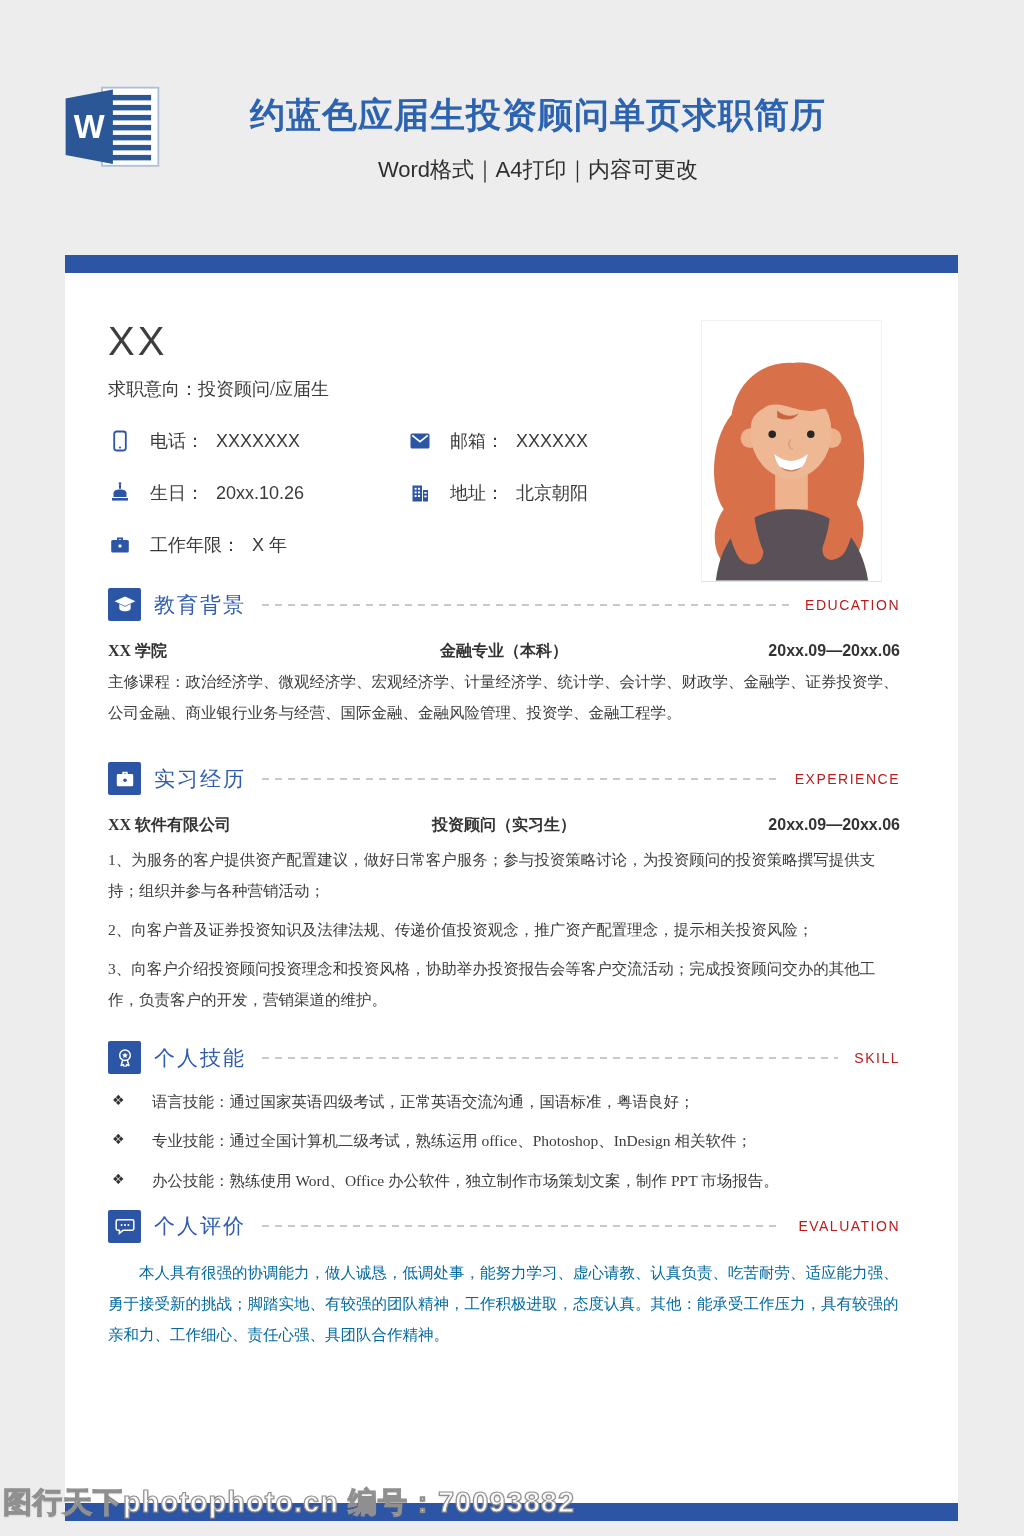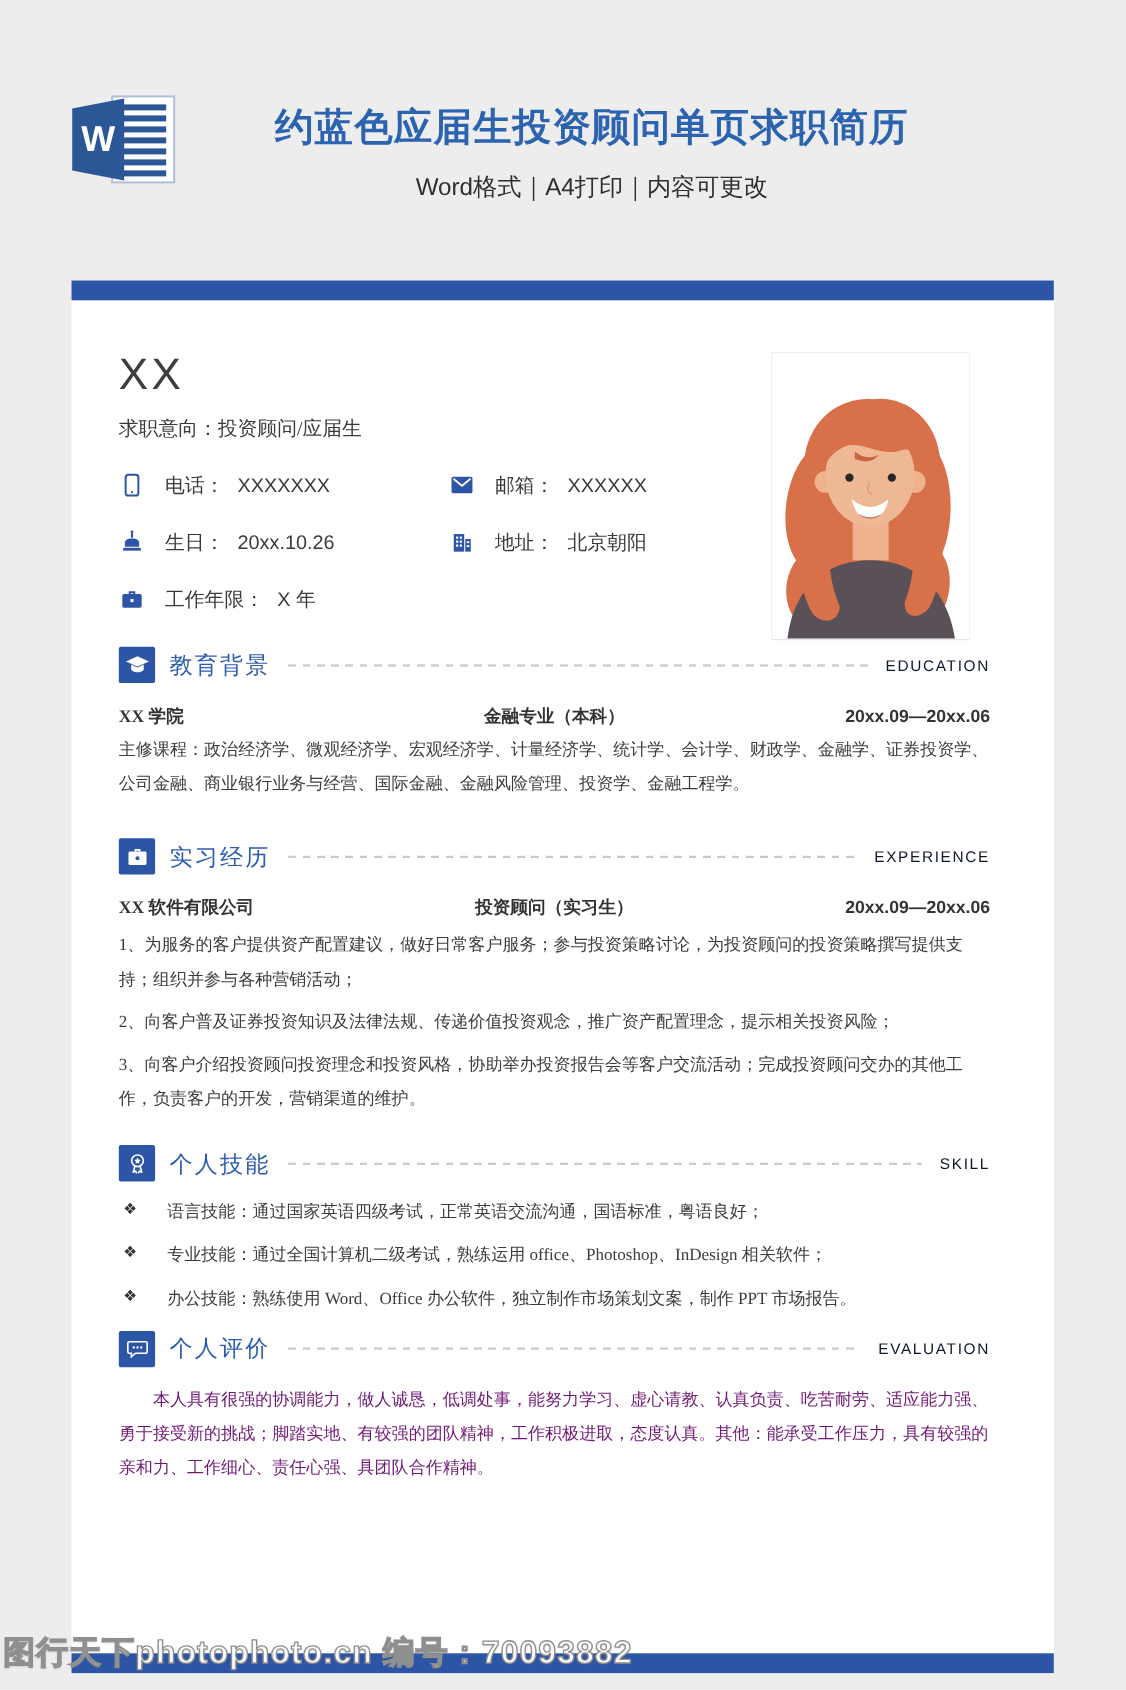--- a/index.html
+++ b/index.html
@@ -67,37 +67,37 @@
   .sec-head.edu { margin-top:30px; }
   .sec-head.exp { margin-top:34px; }
   .sec-head.skill { margin-top:26px;justify-content:center; }
   .sec-head.eval { margin-top:18px; }
   .sec-icon { width:33px; height:33px; background:#2d55a5; border-radius:2px;
     display:flex; align-items:center; justify-content:center; flex:0 0 auto; }
   .sec-icon svg { width:24px; height:24px; }
   .sec-title { margin-left:13px; font-size:21px; color:#2e5cb0; letter-spacing:2px; white-space:nowrap; }
   .sec-dash { flex:1; height:2px; margin:0 16px;
     background:repeating-linear-gradient(90deg,#c9c9c9 0 7px,transparent 7px 13px); }
-  .sec-en { font-family:"Liberation Sans", sans-serif; font-size:14px; color:#0f172a;
+  .sec-en { font-family:"Liberation Sans", sans-serif; font-size:14px; color:#b91c1c;
     letter-spacing:1.5px; white-space:nowrap; }
 
   
   .entry { display:grid; grid-template-columns:1fr auto 1fr; align-items:baseline;
     margin-top:20px; font-weight:bold; font-size:16px; color:#333; }
   .entry .e-right { justify-self:end; font-family:"Liberation Sans", sans-serif; }
   .entry .e-left .cn, .entry .e-mid { font-family:"Liberation Serif", serif; }
 
   .para { margin-top:4px; font-size:15.5px; line-height:2.0; color:#3c3c3c; }
   .exp-item { margin-top:8px; font-size:15.5px; line-height:2.0; color:#3c3c3c; }
 
   .skill-list { margin-top:12px; }
   .skill-item { display:flex; margin-top:16px; font-size:15.5px; line-height:1.5; color:#3c3c3c; }
   .skill-item .bullet { width:22px; margin-left:4px; margin-right:18px; color:#333; font-size:14px; flex:0 0 auto; }
 
-  .eval-para { margin-top:14px; font-size:15.5px; line-height:2.0; color:#701a75; text-indent:2em; }
+  .eval-para { margin-top:14px; font-size:15.5px; line-height:2.0; color:#0369a1; text-indent:2em; }
 
   
   .watermark {
     position:absolute; left:3px; top:1483px;
     font-family:"Liberation Sans", sans-serif;
     font-size:29px; font-weight:bold; letter-spacing:1px;
     color:#fbfbfb;
     -webkit-text-stroke:1.2px #8f8f8f;
     text-shadow:0 1px 2px rgba(120,120,120,.45);
     white-space:nowrap; z-index:5;

